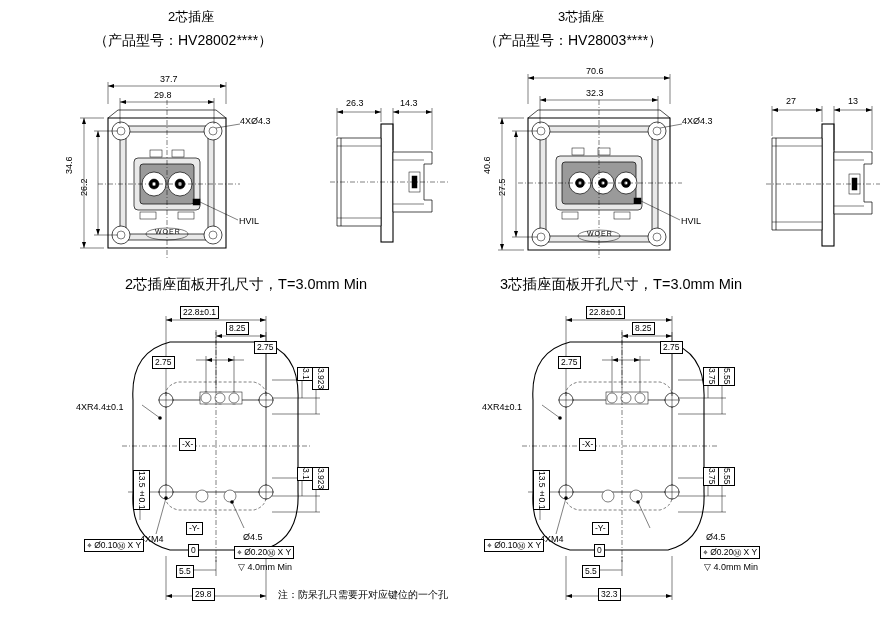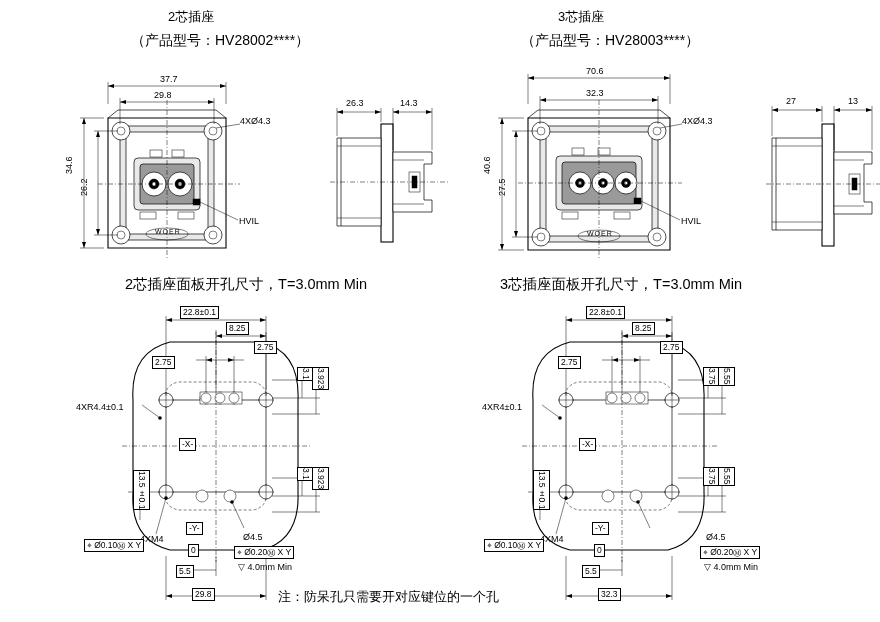--- a/index.html
+++ b/index.html
@@ -1,25 +1,25 @@
 <!DOCTYPE html>
 <html><head>
 <meta charset="utf-8">
 <style>
   html,body{margin:0;padding:0;background:#ffffff;}
   body{width:880px;height:622px;position:relative;overflow:hidden;
        font-family:"Liberation Sans","DejaVu Sans",sans-serif;color:#000;}
   .sheet{position:absolute;inset:0;}
   .t{position:absolute;white-space:nowrap;}
   .title{font-size:13px;font-weight:400;}
-  .sub{font-size:14px;margin-left:37px;}
+  .sub{font-size:14px;}
   .dim{font-size:9px;}
   .dim-box{position:absolute;border:1px solid #000;background:#fff;
            font-size:8.5px;line-height:11px;padding:0 2px;white-space:nowrap;}
-  .note{font-size:13px;}
+  .note{font-size:10px;}
   .sect{font-size:14.5px;}
   svg{position:absolute;left:0;top:0;}
   .ln{stroke:#000;fill:none;}
   .thin{stroke-width:0.7;}
   .xthin{stroke-width:0.5;}
   .med{stroke-width:1.1;}
   .dash{stroke-dasharray:5 2 1 2;stroke-width:0.5;}
   .hid{stroke-dasharray:3 2;stroke-width:0.5;}
   .fillgray{fill:#e9e9e9;}
   .fillw{fill:#ffffff;}

